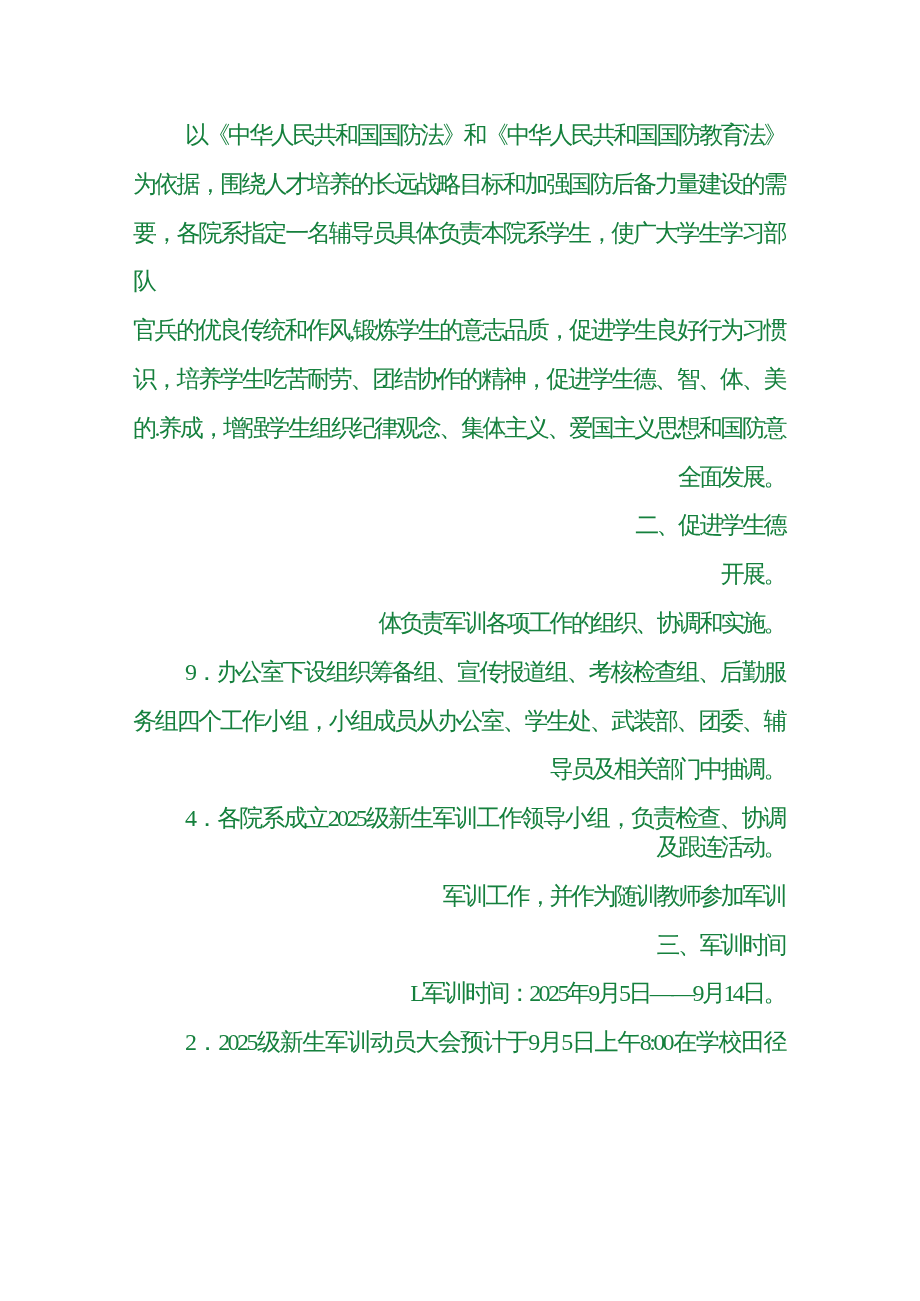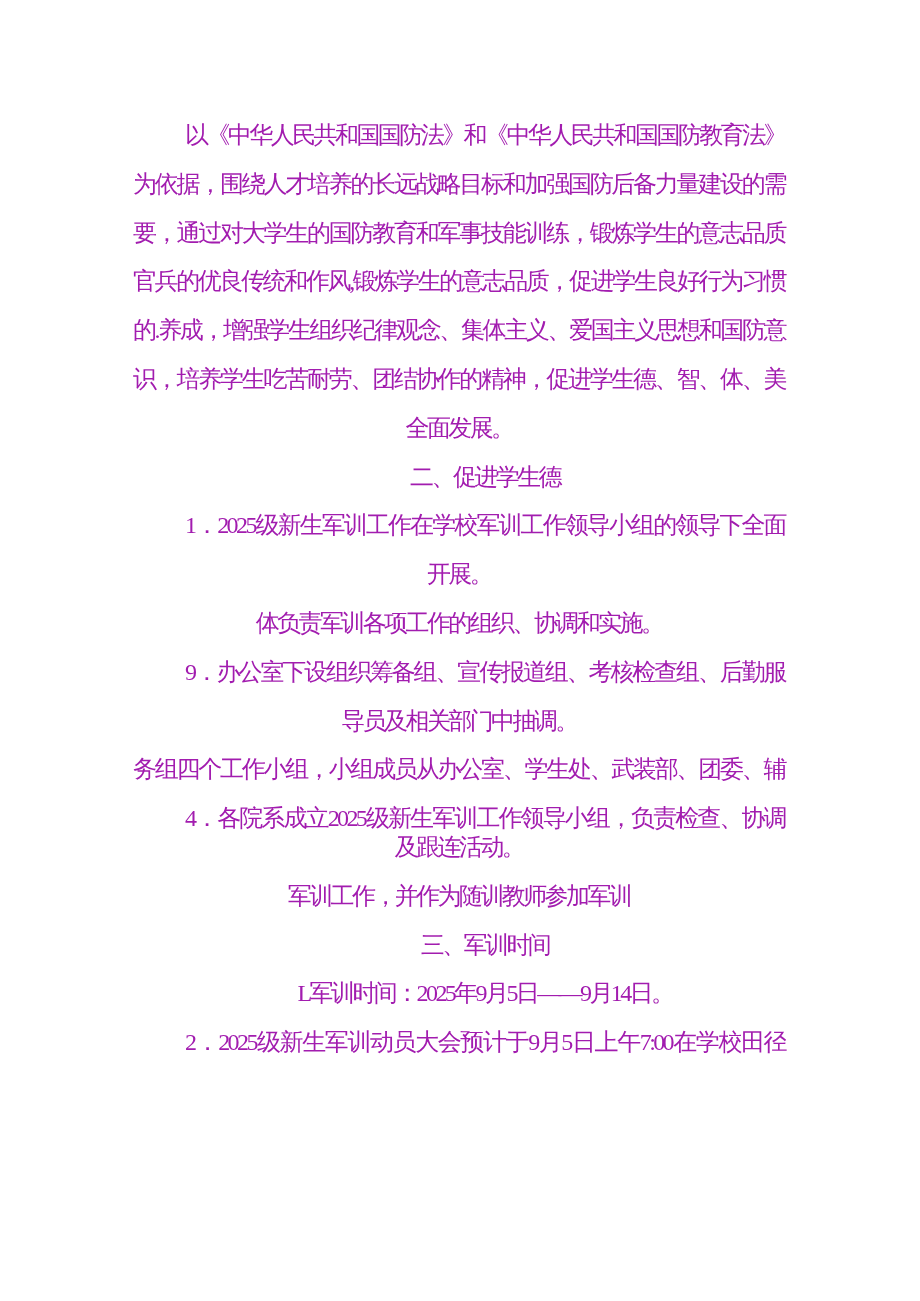--- a/index.html
+++ b/index.html
@@ -26,52 +26,51 @@
     position: absolute;
     left: 133px;
     top: 111px;
     width: 652px;
     color: #161616;
   }
   .line {
     font-size: 24px;
     line-height: 48.8px;
     letter-spacing: -2.6px;
-    text-align: center;
+    text-align: right;
   }
   .line.fill {
     text-align: justify;
     text-align-last: justify;
   }
   .line.indent {
     text-indent: 52px;
   }
   .line.tight {
     margin-top: -20px;
   }
 </style>
 </head>
 <body>
 
 <div class="page" style="background: rgb(255, 255, 255);">
-  <div class="doc" style="color: #a21caf;">
+  <div class="doc" style="color: #15803d;">
       <div class="line indent fill">以《中华人民共和国国防法》和《中华人民共和国国防教育法》</div>
       <div class="line fill">为依据，围绕人才培养的长远战略目标和加强国防后备力量建设的需</div>
-      <div class="line fill">要，通过对大学生的国防教育和军事技能训练，锻炼学生的意志品质</div>
+      <div class="line fill">要，各院系指定一名辅导员具体负责本院系学生，使广大学生学习部队</div>
       <div class="line fill">官兵的优良传统和作风,锻炼学生的意志品质，促进学生良好行为习惯</div>
+      <div class="line fill">识，培养学生吃苦耐劳、团结协作的精神，促进学生德、智、体、美</div>
       <div class="line fill">的.养成，增强学生组织纪律观念、集体主义、爱国主义思想和国防意</div>
-      <div class="line fill">识，培养学生吃苦耐劳、团结协作的精神，促进学生德、智、体、美</div>
       <div class="line">全面发展。</div>
       <div class="line indent">二、促进学生德</div>
-      <div class="line indent fill">1．2025级新生军训工作在学校军训工作领导小组的领导下全面</div>
       <div class="line">开展。</div>
       <div class="line">体负责军训各项工作的组织、协调和实施。</div>
       <div class="line indent fill">9．办公室下设组织筹备组、宣传报道组、考核检查组、后勤服</div>
+      <div class="line fill">务组四个工作小组，小组成员从办公室、学生处、武装部、团委、辅</div>
       <div class="line">导员及相关部门中抽调。</div>
-      <div class="line fill">务组四个工作小组，小组成员从办公室、学生处、武装部、团委、辅</div>
       <div class="line indent fill">4．各院系成立2025级新生军训工作领导小组，负责检查、协调</div>
       <div class="line tight">及跟连活动。</div>
       <div class="line">军训工作，并作为随训教师参加军训</div>
       <div class="line indent">三、军训时间</div>
       <div class="line indent">L军训时间：2025年9月5日——9月14日。</div>
-      <div class="line indent fill">2．2025级新生军训动员大会预计于9月5日上午7:00在学校田径</div>
+      <div class="line indent fill">2．2025级新生军训动员大会预计于9月5日上午8:00在学校田径</div>
     </div>
 </div>
 
 </body></html>

